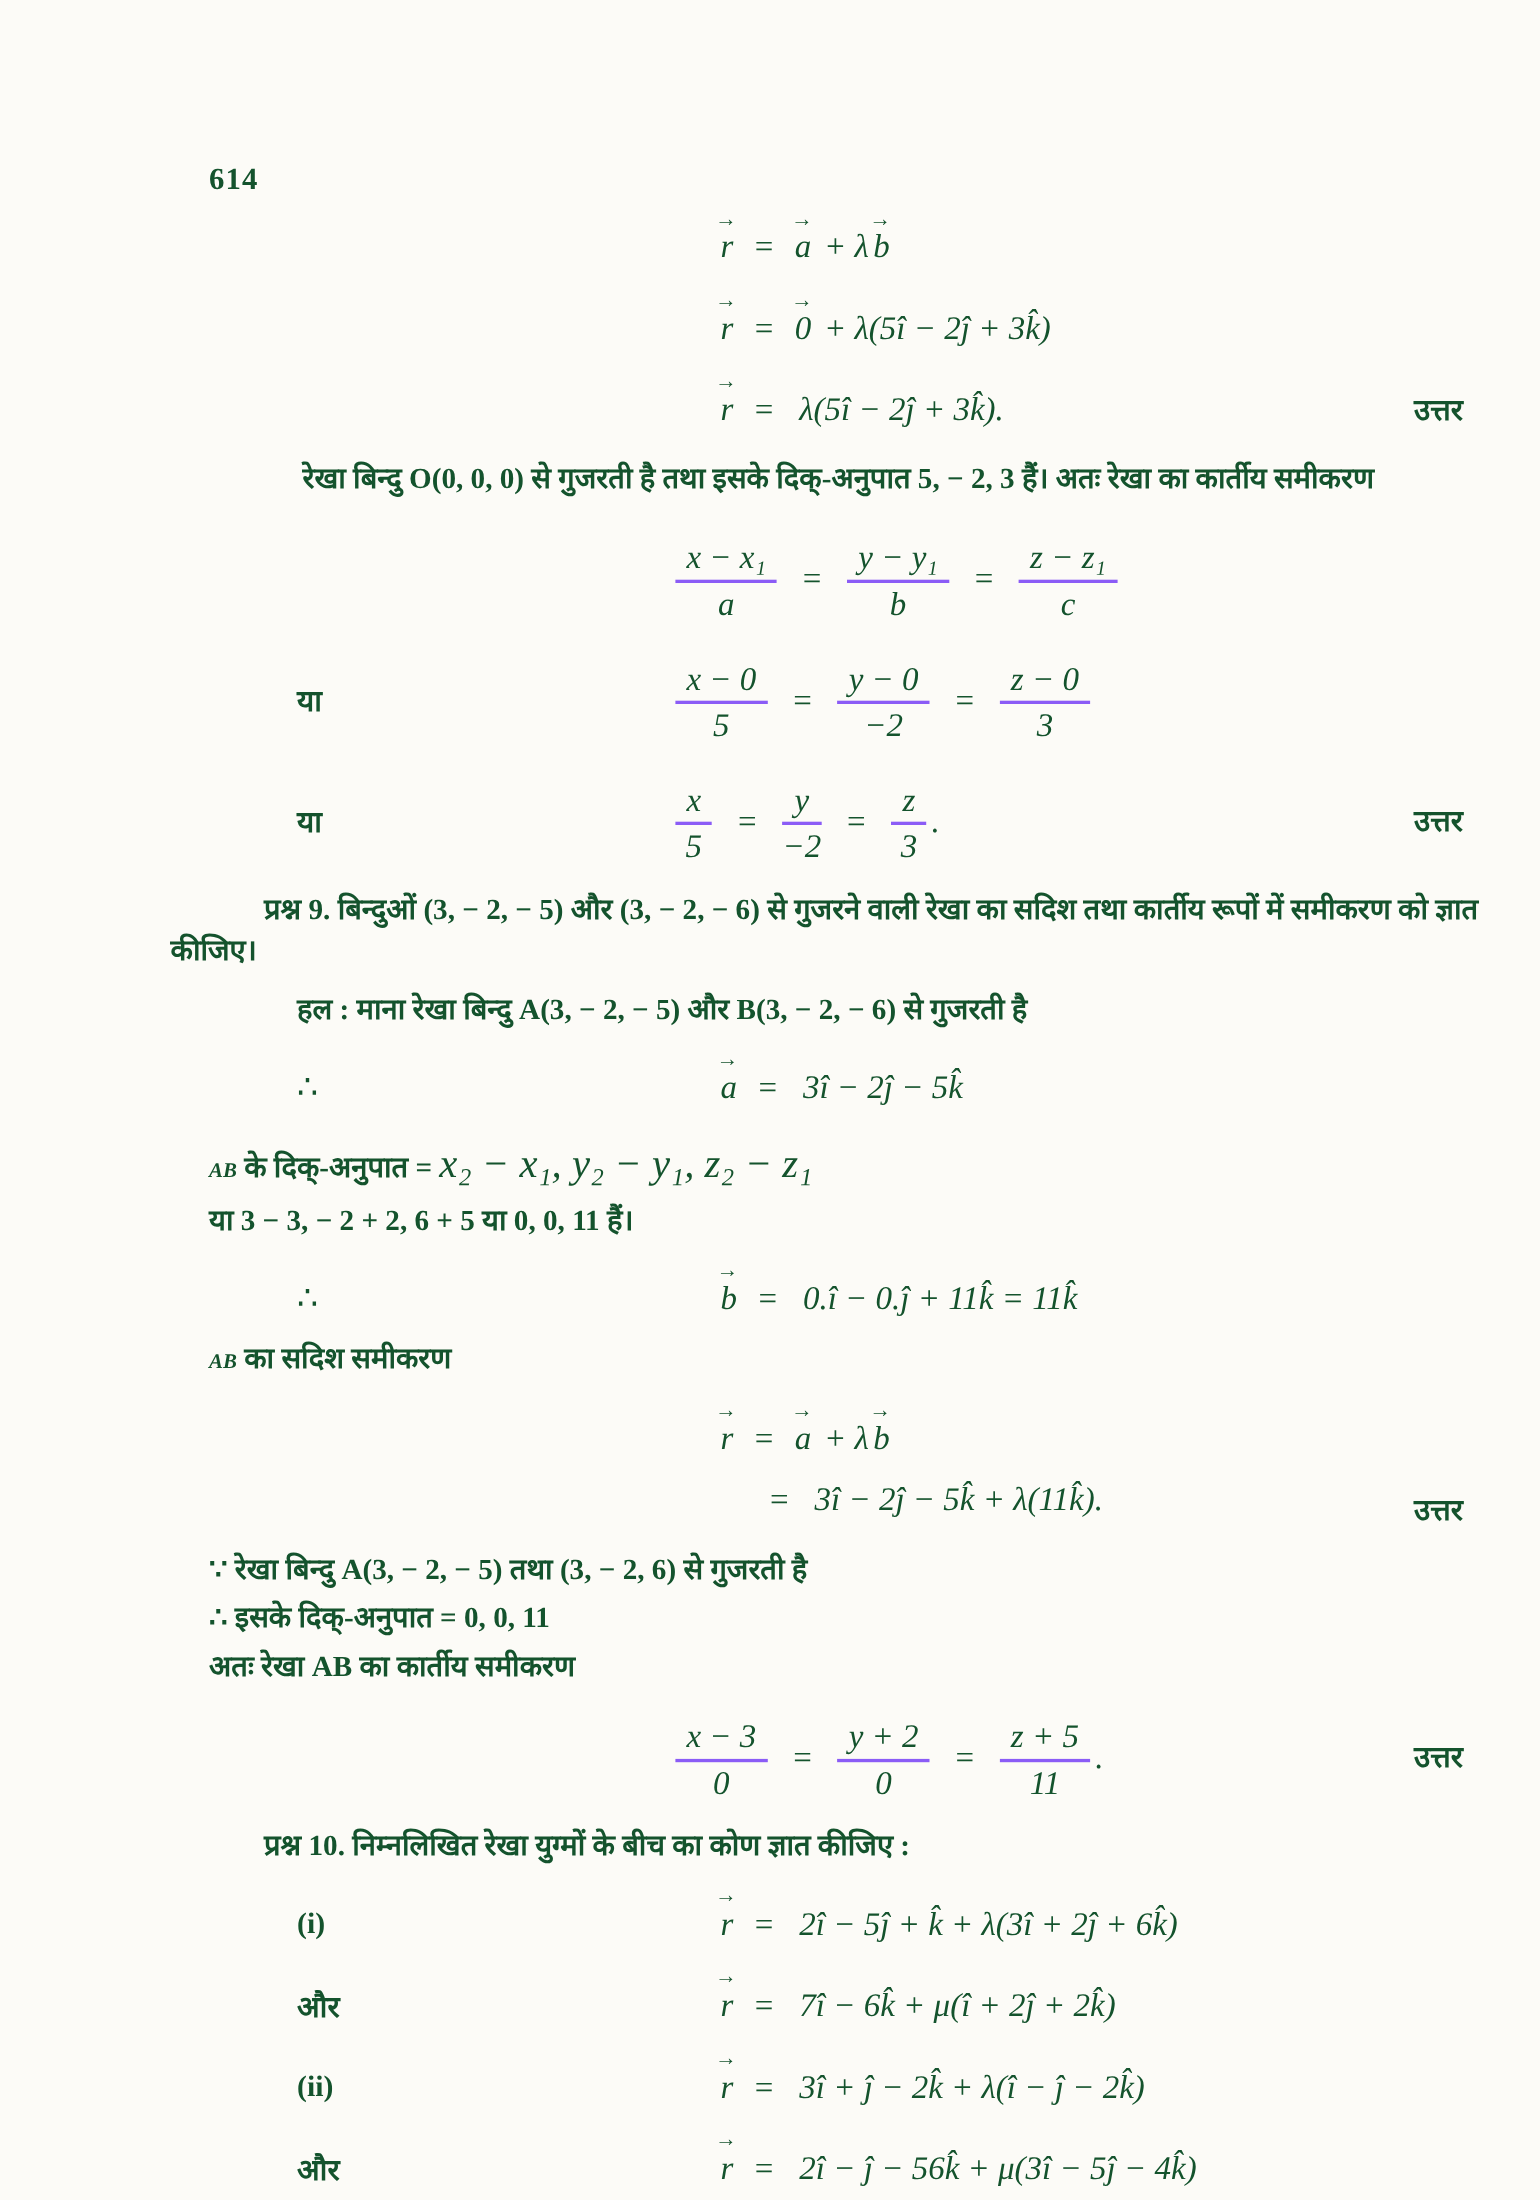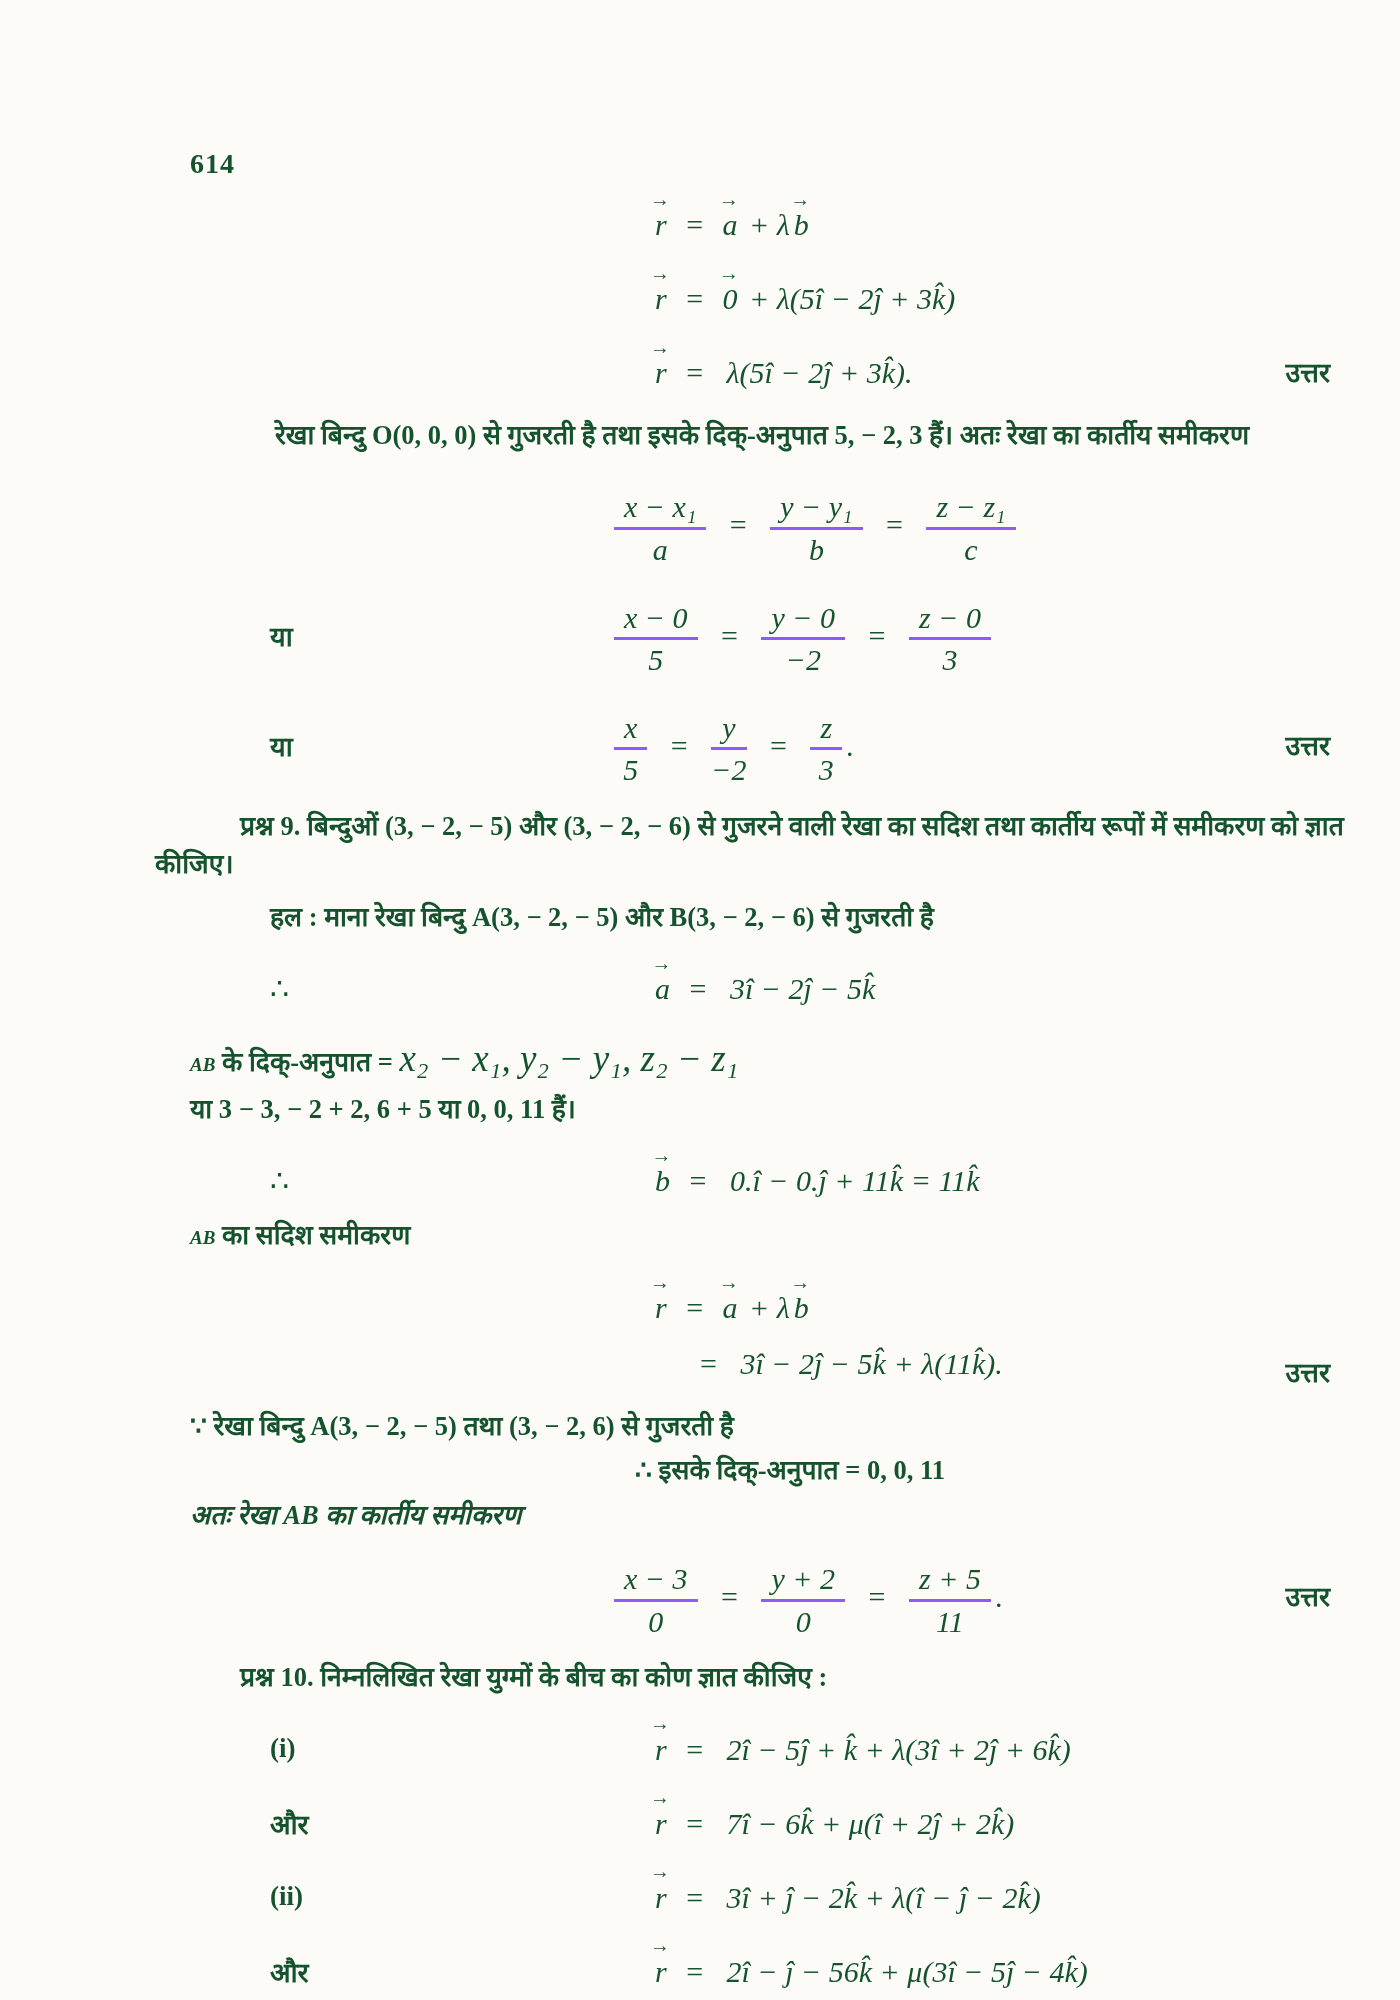--- a/index.html
+++ b/index.html
@@ -204,22 +204,22 @@
 
     <div class="eqrow" style="padding-top:4px;">
       <div class="eq cont">
         <span class="op" style="margin-left:0;">=</span>
         <span class="mop">3î − 2ĵ − 5k̂ + λ(11k̂).</span>
       </div>
       <span class="ans">उत्तर</span>
     </div>
 
     <p class="hi pad-sm" style="margin-bottom:6px;">∵ रेखा बिन्दु A(3, − 2, − 5) तथा (3, − 2, 6) से गुजरती है</p>
-    <p class="hi pad-sm" style="margin:6px 0;text-align:center;">∴ इसके दिक्-अनुपात = 0, 0, 11</p>
-    <p class="hi" style="margin:2px 0;font-style:italic;">अतः रेखा AB का कार्तीय समीकरण</p>
+    <p class="hi pad-sm" style="margin:6px 0;">∴ इसके दिक्-अनुपात = 0, 0, 11</p>
+    <p class="hi" style="margin:2px 0;">अतः रेखा AB का कार्तीय समीकरण</p>
 
     <div class="eqrow">
       <div class="eq fracline">
         <span class="frac"><span class="num">x − 3</span><span class="den">0</span></span>
         <span class="op">=</span>
         <span class="frac"><span class="num">y + 2</span><span class="den">0</span></span>
         <span class="op">=</span>
         <span class="frac"><span class="num">z + 5</span><span class="den">11</span></span><span class="tail">.</span>
       </div>
       <span class="ans">उत्तर</span>

